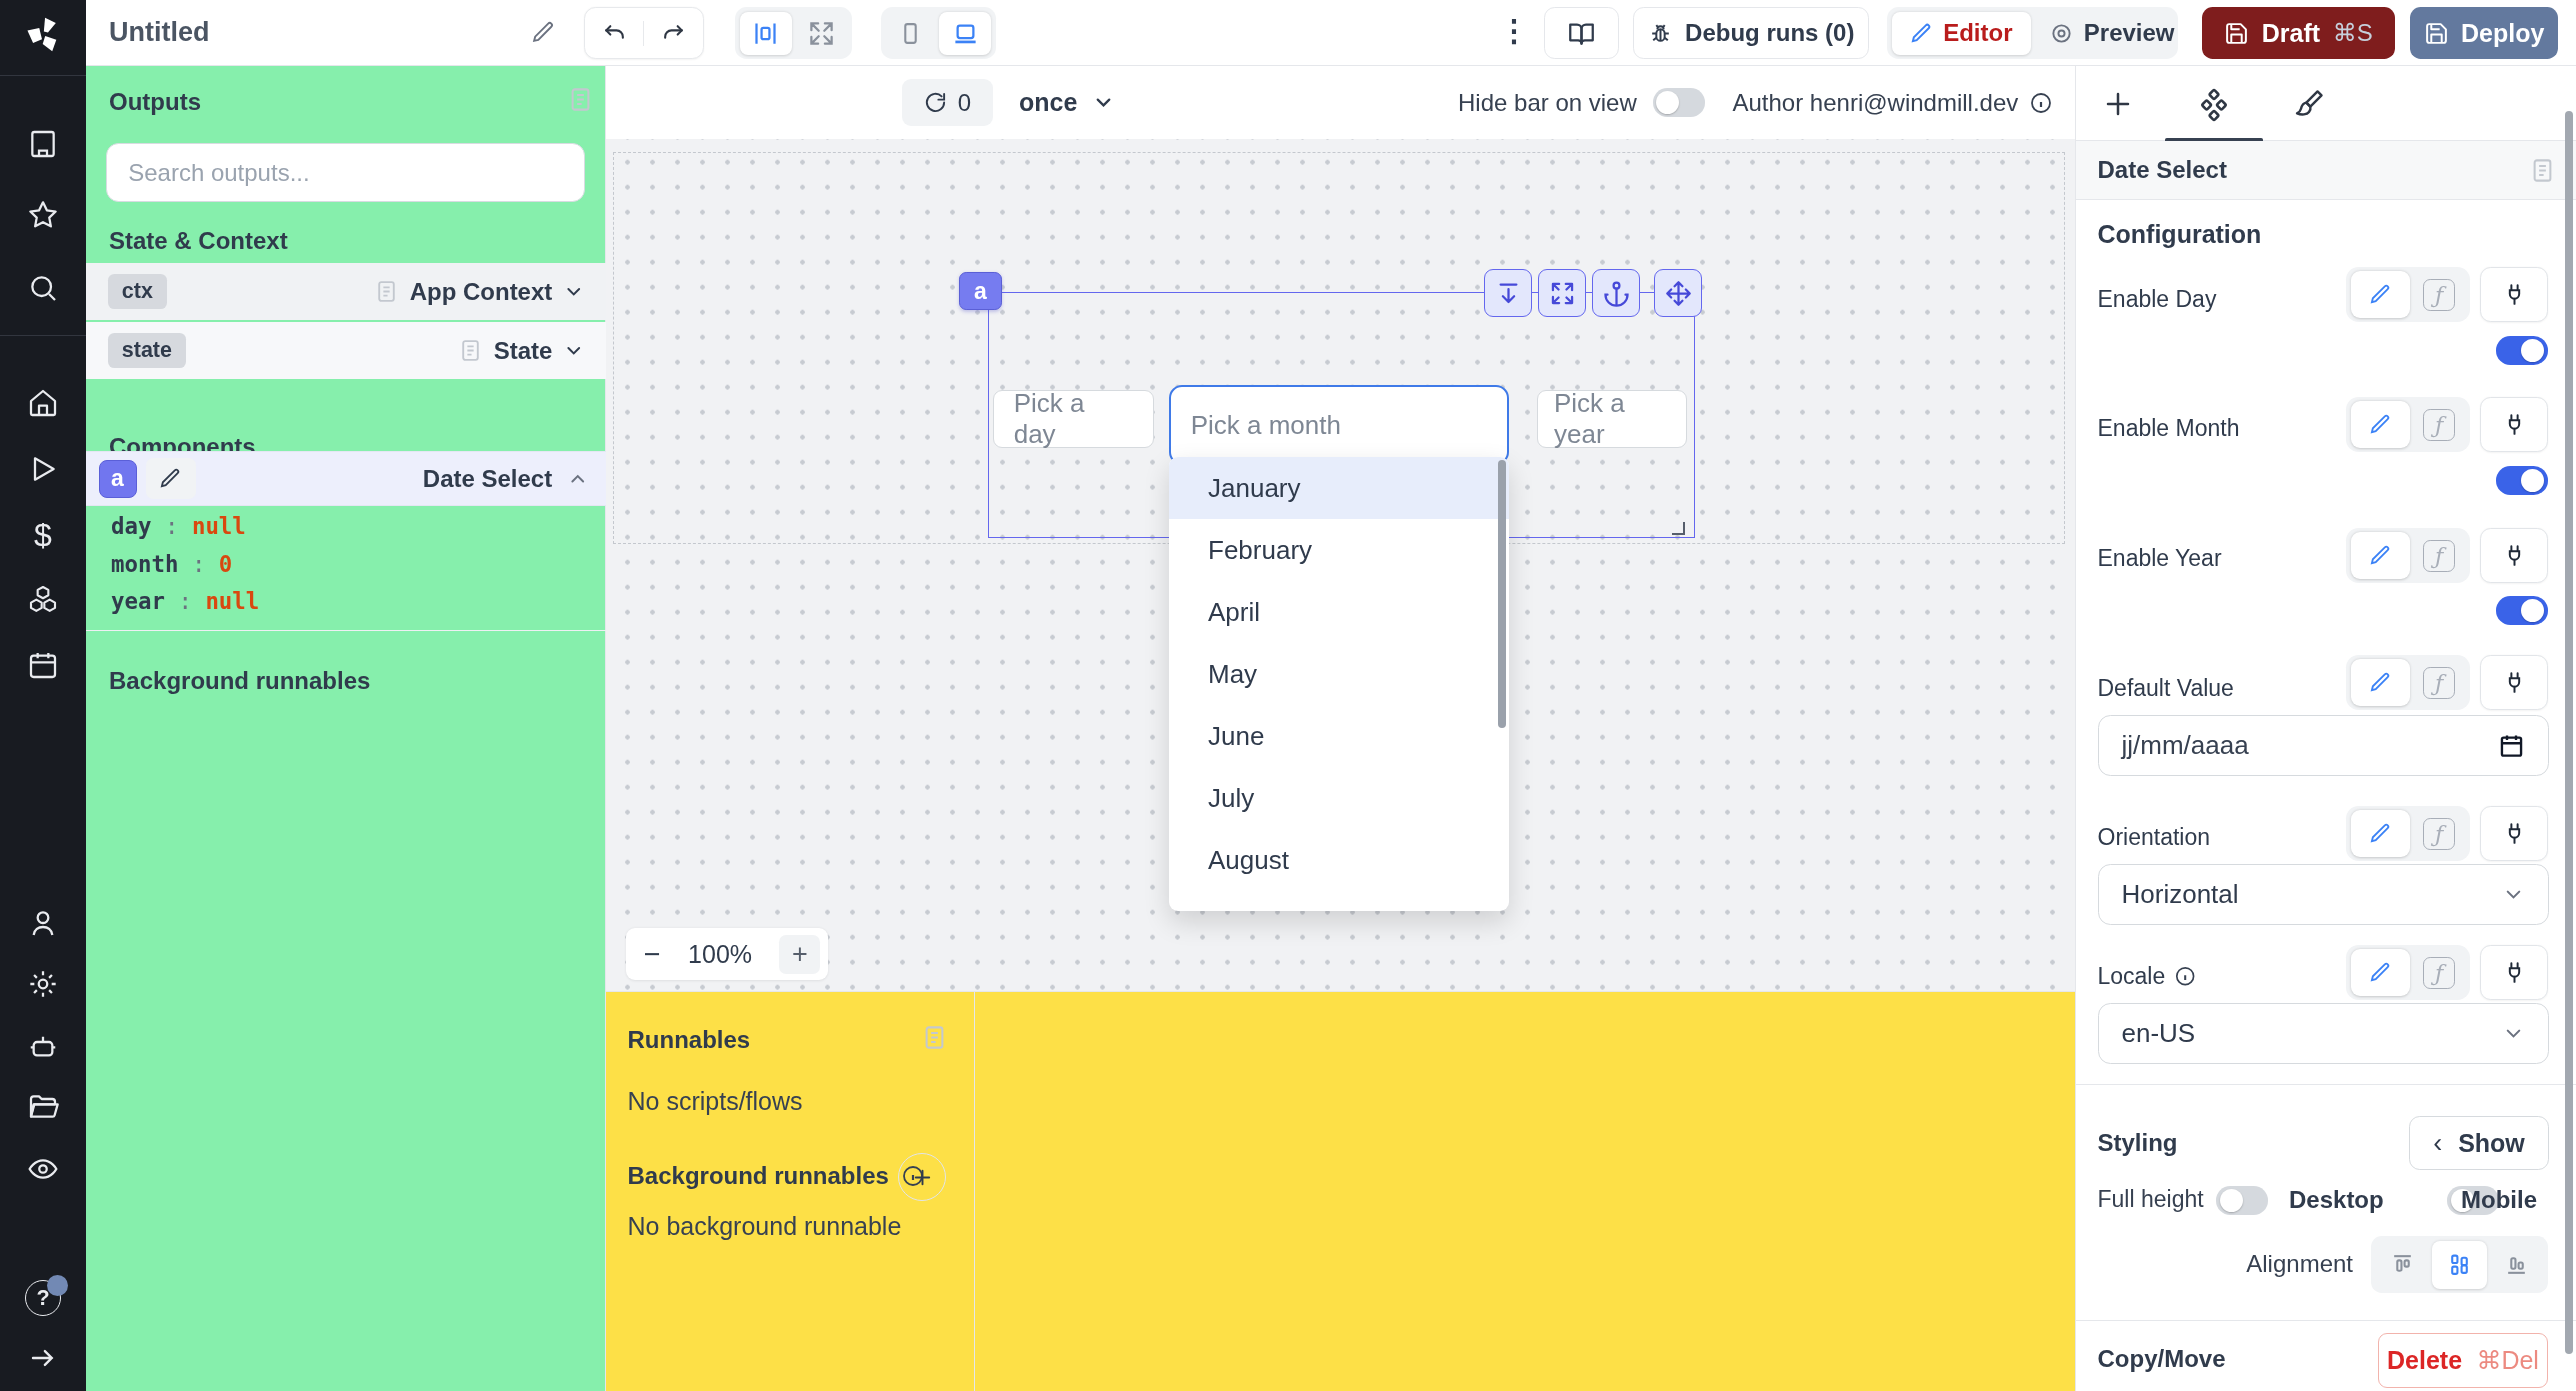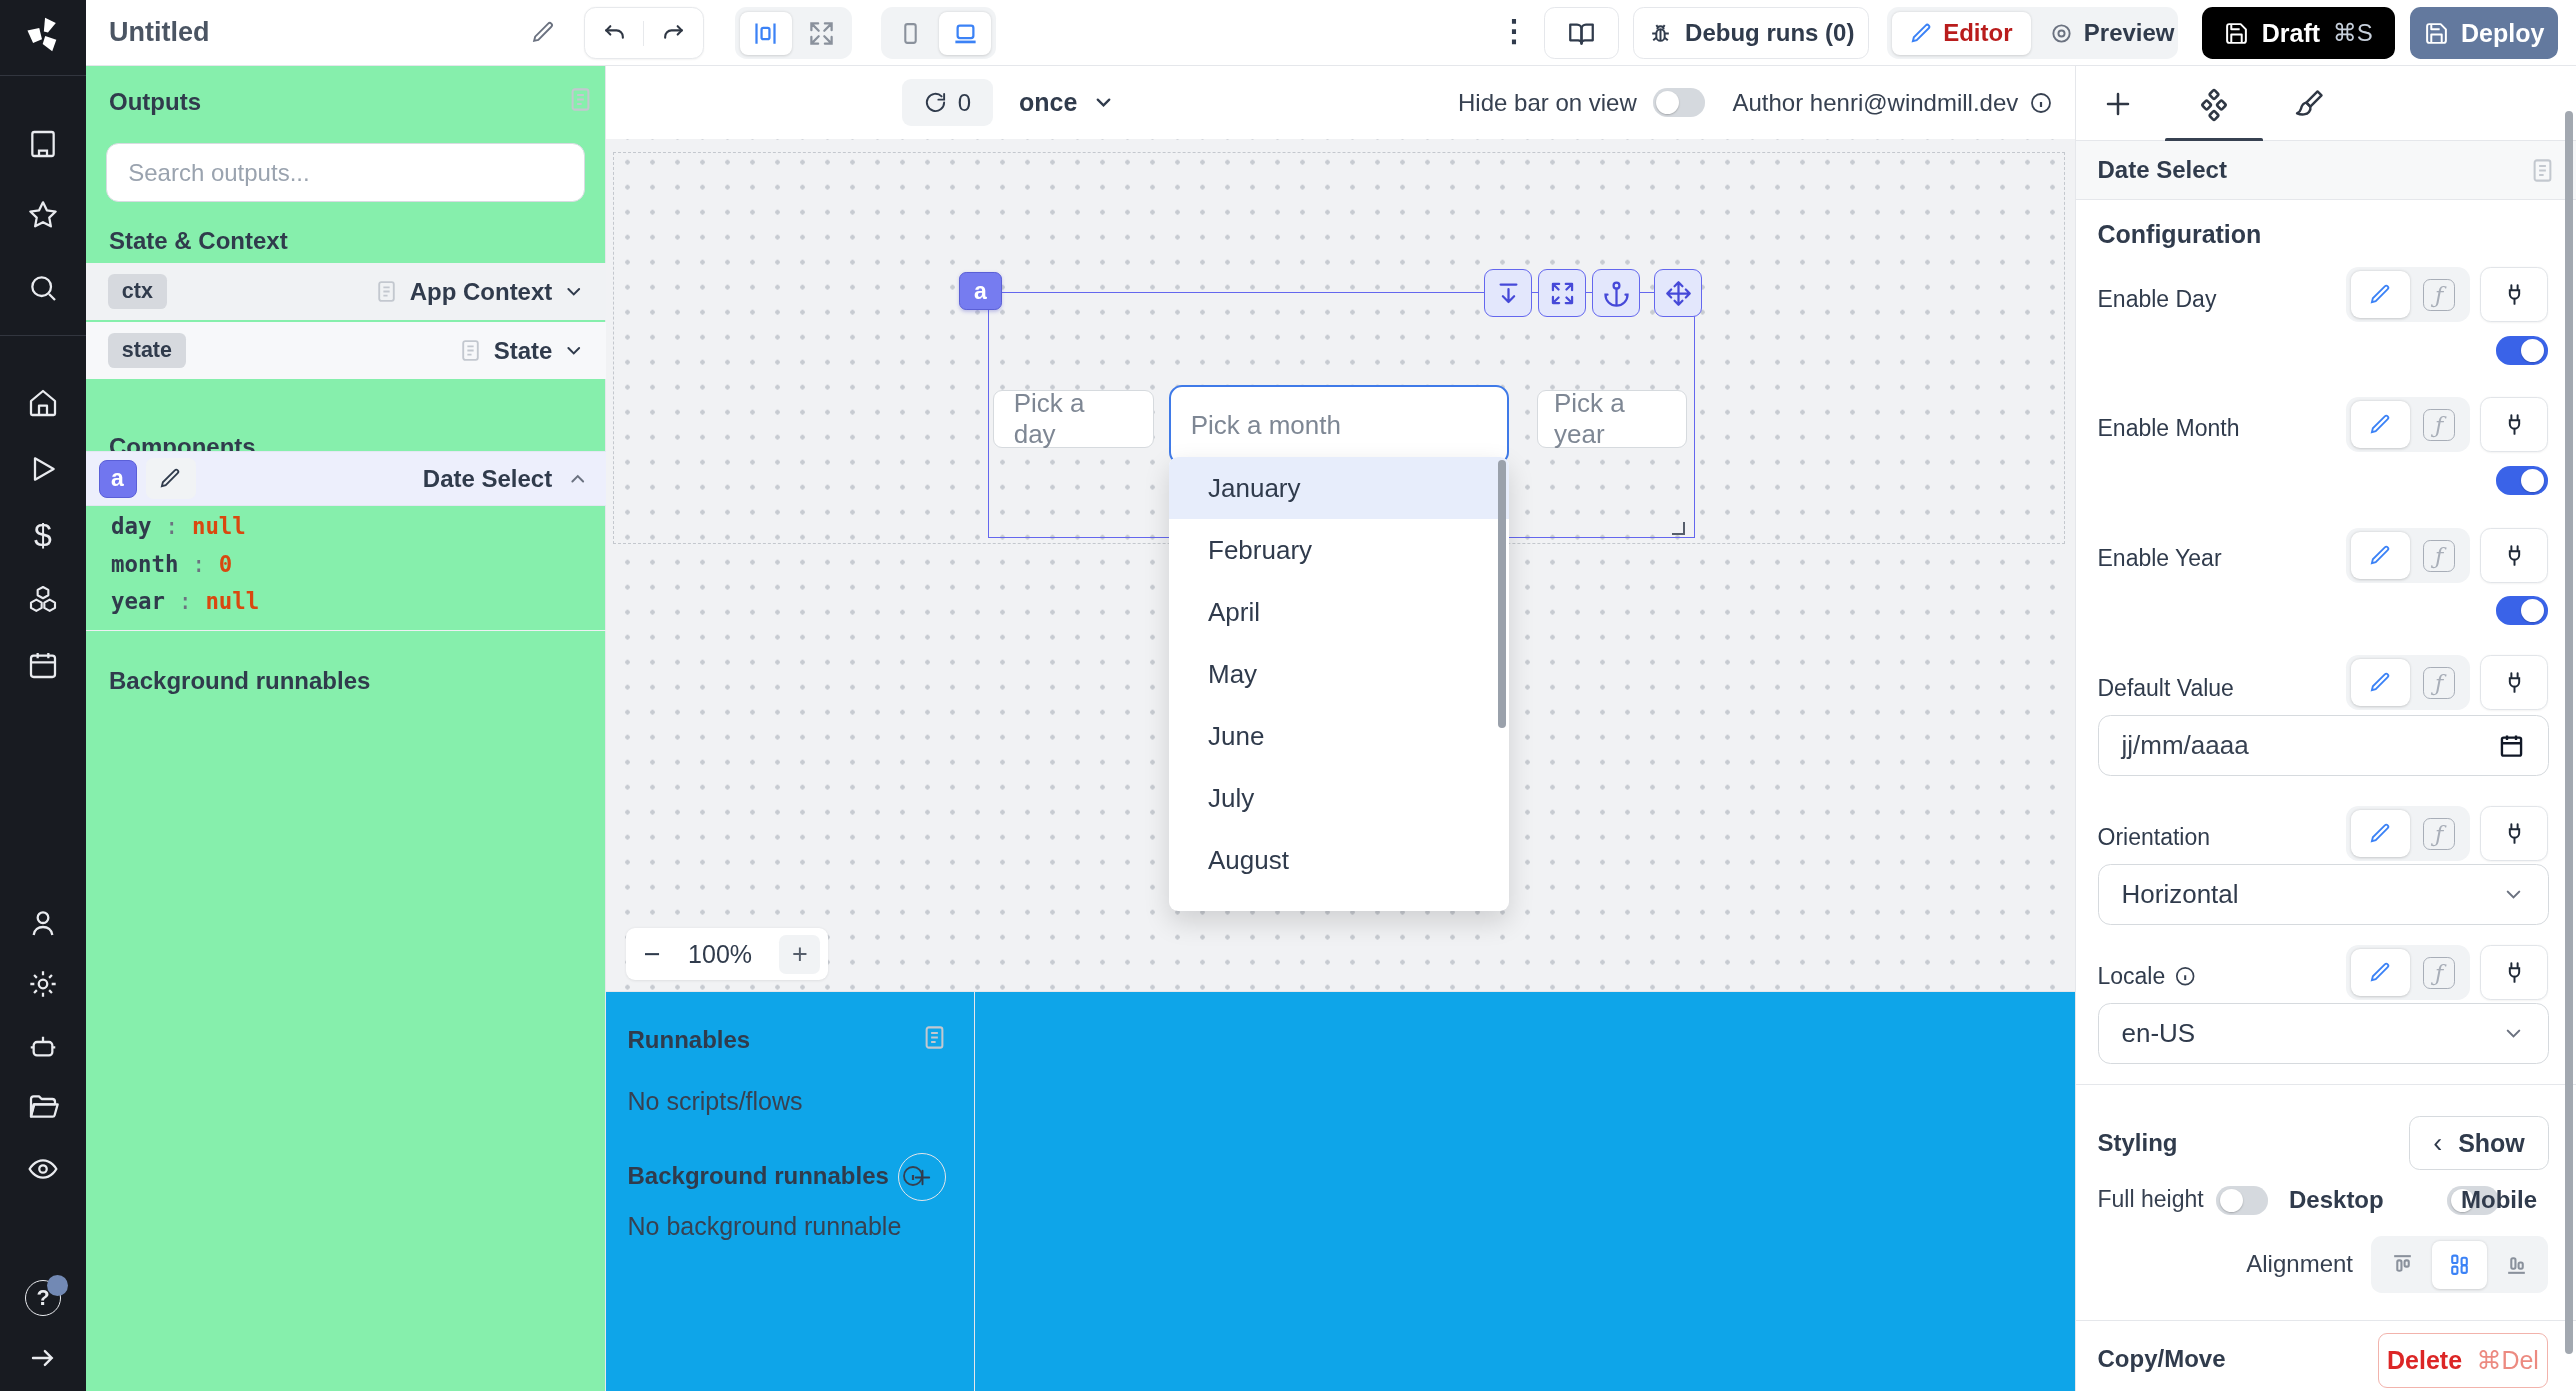--- a/index.html
+++ b/index.html
@@ -45,21 +45,21 @@
             background-image:radial-gradient(circle,#c7cbd1 2.1px, transparent 2.4px); background-size:25px 25px; background-position:9px 10.7px; }
   .dashed { position:absolute; left:7.2px; top:12.5px; width:1452px; height:392px; border:1.8px dashed #c4c8ce; }
   .selrect { position:absolute; left:382px; top:153px; width:707px; height:246px; border:1.8px solid #6467ee; }
   .cbadge { position:absolute; left:353px; top:133px; width:43px; height:38px; background:#767cf0; border:1.8px solid #5a5fd6; border-radius:7.2px; color:#fff; font-weight:700; font-size:23px; display:flex; align-items:center; justify-content:center; box-shadow:0 1.8px 3.6px rgba(80,80,200,.3); }
   .selbtn { position:absolute; top:130px; width:48px; height:48px; background:#e3e7fc; border:1.8px solid #6467ee; border-radius:9px; color:#4649d8; display:flex; align-items:center; justify-content:center; }
   .cinput { position:absolute; background:#fff; border:1.8px solid #d6dade; border-radius:9px; display:flex; align-items:center; padding:0 19.7px; font-size:26px; color:#7e8794; }
   .dropdown { position:absolute; left:563px; top:318px; width:340px; height:454px; background:#fff; border-radius:9px; box-shadow:0 10.7px 27px rgba(0,0,0,.14); overflow:hidden; }
   .mitem { height:62px; display:flex; align-items:center; padding-left:39px; font-size:26px; color:#303b4c; }
   .mitem.hl { background:#e7edfb; }
   .zoomctrl { position:absolute; left:19.7px; top:789px; width:202px; height:52px; background:#fff; border-radius:9px; box-shadow:0 0.9px 2.7px rgba(0,0,0,.08); display:flex; align-items:center; justify-content:space-between; padding:0 7.2px 0 18px; font-size:25px; color:#303b4c; }
-  .bottom { position:absolute; left:0; top:925px; width:1470px; height:401px; background:#0ea5e9; border-top:0.9px solid #e5e7eb; }
+  .bottom { position:absolute; left:0; top:925px; width:1470px; height:401px; background:#fde047; border-top:0.9px solid #e5e7eb; }
 
   
   .rpanel { position:absolute; left:2075px; top:66px; width:501px; height:1326px; background:#fff; border-left:0.9px solid #e5e7eb; }
   .rtabs { position:absolute; left:0; top:0; width:501px; height:75px; border-bottom:0.9px solid #e5e7eb; }
   .rheader { position:absolute; left:0; top:75px; width:501px; height:59px; background:#f7f8f9; border-bottom:0.9px solid #e5e7eb; display:flex; align-items:center; padding:0 21.5px; }
   .lbl { position:absolute; font-size:23px; font-weight:400; color:#303b4c; }
   .editgrp { position:absolute; left:270px; height:55px; background:#f1f3f5; border-radius:12.5px; padding:4.5px; display:flex; align-items:center; gap:3.6px; }
   .pen { width:59px; height:47px; background:#fff; border-radius:9px; box-shadow:0 0.9px 2.7px rgba(0,0,0,.18); display:flex; align-items:center; justify-content:center; color:#3b82f6; }
   .fx { width:52px; height:47px; display:flex; align-items:center; justify-content:center; }
   .fxbox { width:32px; height:32px; border:1.8px solid #a8aeb8; border-radius:7.2px; color:#a8aeb8; font-size:22.4px; font-style:italic; font-family:"DejaVu Serif",serif; display:flex; align-items:center; justify-content:center; }
@@ -252,21 +252,21 @@
     </span>
     <span class="gbtn" style="gap:10.7px; font-size:24px; font-weight:700; color:#303b4c; padding:0 16px;">
       <svg width="23" height="23" viewBox="0 0 24 24" fill="none" stroke="#6b7280" stroke-width="2">
           <circle cx="12" cy="12" r="8.5"></circle>
           <circle cx="12" cy="12" r="3.2"></circle>
         </svg>
       <span>Preview</span>
     </span>
   </div>
 
-  <div class="deploybtn" style="left:2116px; width:193px; background:#000000;">
+  <div class="deploybtn" style="left:2116px; width:193px; background:#7f1d1d;">
     <svg width="25" height="25" viewBox="0 0 24 24" fill="none" stroke="#fff" stroke-width="1.9" stroke-linejoin="round">
         <path d="M19 21H5a2 2 0 0 1-2-2V5a2 2 0 0 1 2-2h11l5 5v11a2 2 0 0 1-2 2z"></path>
         <path d="M17 21v-8H7v8M7 3v5h8"></path>
       </svg>
     <span>Draft</span>
     <span style="color:#c6cfdb; font-weight:400; font-size:24px;">⌘S</span>
   </div>
   <div class="deploybtn" style="left:2324px; width:148px; background:#63799e;">
     <svg width="25" height="25" viewBox="0 0 24 24" fill="none" stroke="#fff" stroke-width="1.9" stroke-linejoin="round">
         <path d="M19 21H5a2 2 0 0 1-2-2V5a2 2 0 0 1 2-2h11l5 5v11a2 2 0 0 1-2 2z"></path>

